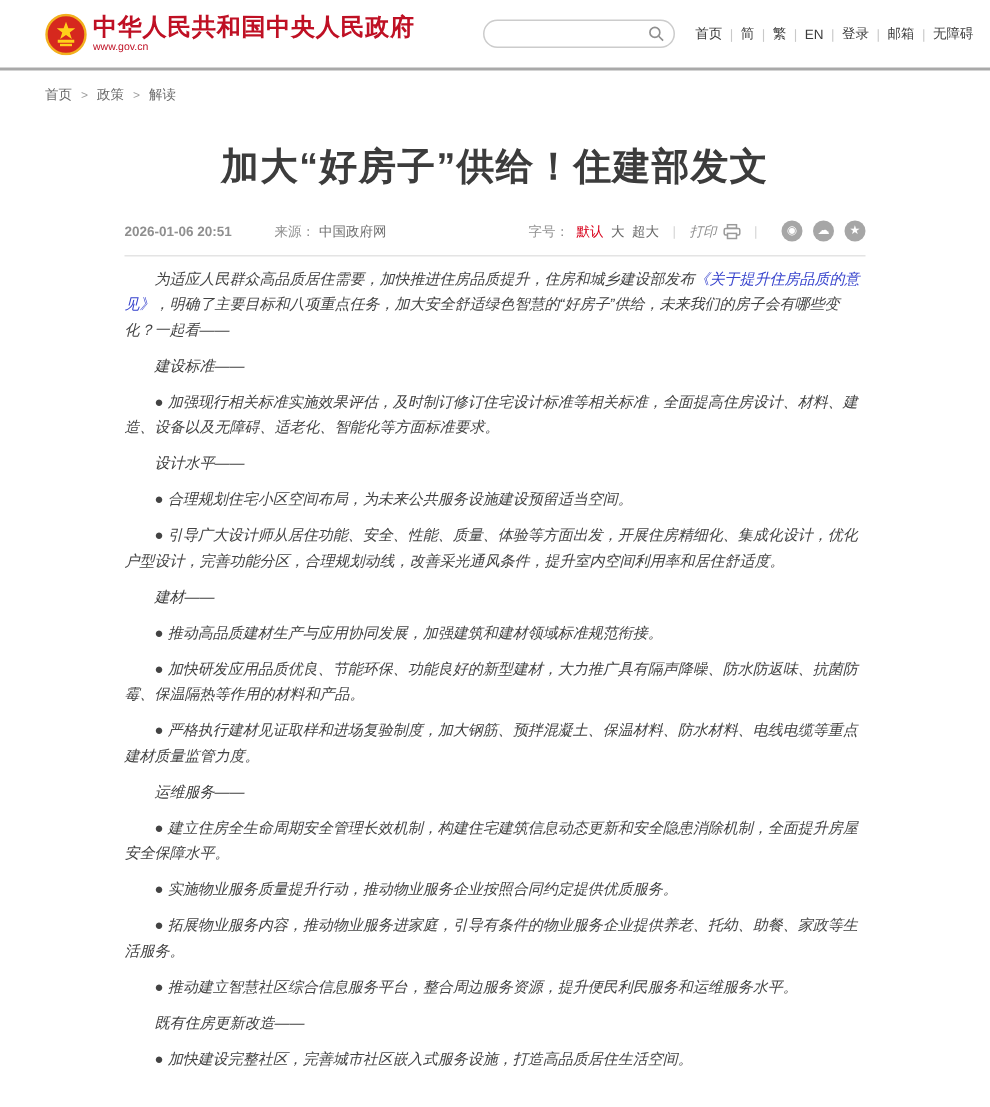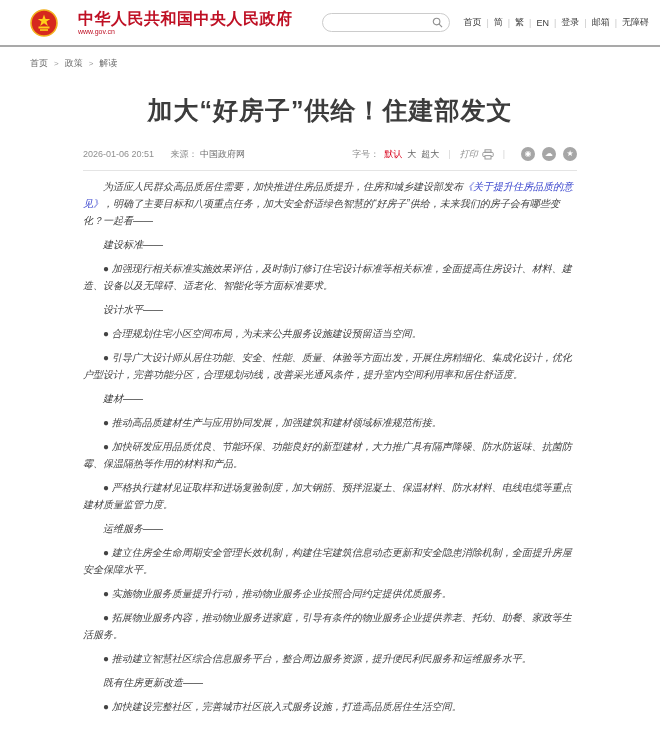--- a/index.html
+++ b/index.html
@@ -10,21 +10,21 @@
   html,body{background:#fff;}
   body{
     width:660px;height:738px;margin:0 auto;overflow:hidden;
     font-family:"Liberation Sans","DejaVu Sans",sans-serif;color:var(--text_dark);
   }
   
   .site-header{
     height:45px;display:flex;align-items:center;justify-content:space-between;
     padding:0 10px 0 30px;background:#fff;
   }
-  .logo-area{display:flex;align-items:center;gap:20px;cursor:pointer;}
+  .logo-area{display:flex;align-items:center;gap:4px;cursor:pointer;}
   .emblem{width:28px;height:28px;flex:0 0 auto;}
   .site-title{font-size:16px;font-weight:bold;color:var(--accent_red);letter-spacing:.5px;line-height:1.1;}
   .site-url{font-size:7px;color:var(--accent_red);margin-top:1px;}
   .header-right{display:flex;align-items:center;gap:12px;}
   .searchbox{
     width:128px;height:19px;border:1px solid #ccc;border-radius:10px;
     display:flex;align-items:center;padding:0 6px 0 9px;background:#fff;
   }
   .searchbox input{
     border:none;outline:none;flex:1;min-width:0;font-size:9px;background:transparent;color:#333;
@@ -37,21 +37,21 @@
   .breadcrumb{padding:10px 0 8px 30px;font-size:9px;color:#6a6a6a;display:flex;align-items:center;}
   .breadcrumb .crumb{cursor:pointer;}
   .breadcrumb .crumb-sep{color:#9c9c9c;margin:0 6px;font-size:8px;}
   
   .article{width:494px;margin:0 auto;}
   .article h1{
     text-align:center;font-size:25px;font-weight:bold;color:#3c3c3c;
     margin:16px 0 20px 0;letter-spacing:1px;
   }
   .meta-row{display:flex;justify-content:space-between;align-items:center;font-size:9px;color:var(--meta_gray);}
-  .meta-left .dt{margin-right:14px;}
+  .meta-left .dt{margin-right:26px;font-weight:bold;}
   .meta-left .src-name{color:#6f6f6f;}
   .meta-right{display:flex;align-items:center;}
   .font-opt{margin-left:5px;cursor:pointer;color:#666;}
   .font-opt.active{color:var(--meta_red);}
   .meta-sep{color:#d5d5d5;margin:0 9px;}
   .print-btn{display:inline-flex;align-items:center;gap:4px;cursor:pointer;color:var(--meta_gray);font-style:italic;}
   .share-icons{display:inline-flex;align-items:center;}
   .share-circle{
     width:14px;height:14px;border-radius:50%;background:#a6a6a6;color:#fff;
     font-size:8px;line-height:14px;text-align:center;margin-left:7px;cursor:pointer;

